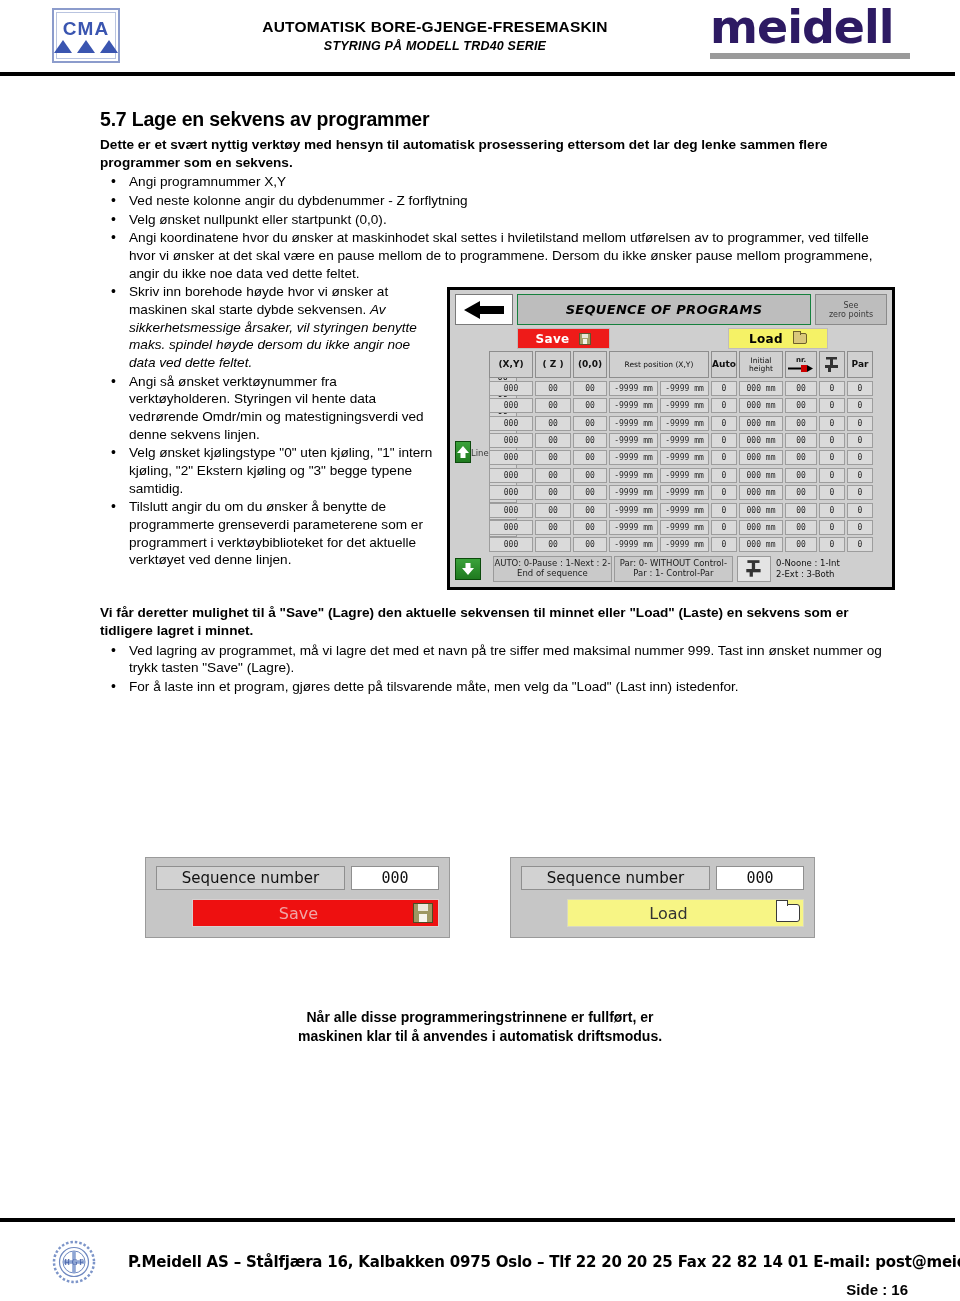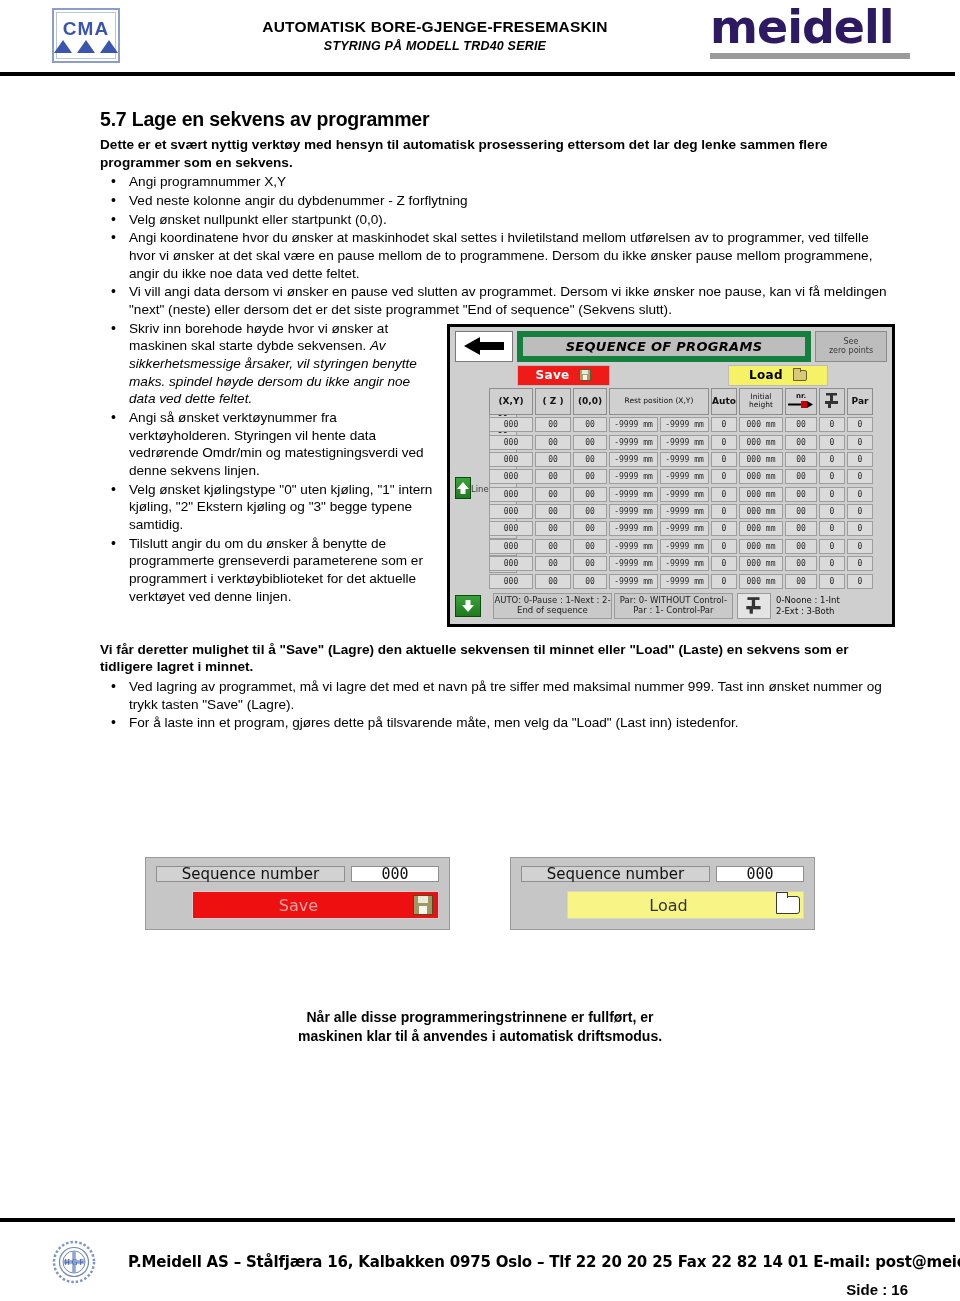--- a/index.html
+++ b/index.html
@@ -173,21 +173,21 @@
     background: #fff;
     border: 1px solid #7a7a7a;
     display: flex;
     align-items: center;
     justify-content: center;
     box-sizing: border-box;
   }
   .seq-title {
     flex: 1;
     background: #bdbdbd;
-    border: 6px solid #15803d;
+    border: 1px solid #15803d;
     display: flex;
     align-items: center;
     justify-content: center;
     font-weight: bold;
     font-style: italic;
     font-size: 13px;
     letter-spacing: 0.3px;
     box-sizing: border-box;
   }
   .zero-points-btn {
@@ -431,21 +431,21 @@
     width: 305px;
     background: #c6c6c6;
     border: 1px solid #9a9a9a;
     box-sizing: border-box;
     padding: 8px 10px 10px 10px;
     font-family: "DejaVu Sans", sans-serif;
   }
   .seq-widget .row1 {
     display: flex;
     gap: 6px;
-    height: 16px;
+    height: 24px;
   }
   .seq-widget .seqlabel {
     flex: 1;
     background: #d2d2d2;
     border: 1px solid #8f8f8f;
     display: flex;
     align-items: center;
     justify-content: center;
     font-size: 15px;
     color: #111;
@@ -623,21 +623,20 @@
 <div class="content clearfix">
 
   <h1 class="section-title">5.7 Lage en sekvens av programmer</h1>
   <p class="para">Dette er et svært nyttig verktøy med hensyn til automatisk prosessering ettersom det lar deg lenke sammen flere programmer som en sekvens.</p>
 
   <ul class="bullets">
     <li>Angi programnummer X,Y</li>
     <li>Ved neste kolonne angir du dybdenummer - Z forflytning</li>
     <li>Velg ønsket nullpunkt eller startpunkt (0,0).</li>
     <li>Angi koordinatene hvor du ønsker at maskinhodet skal settes i hviletilstand mellom utførelsen av to programmer, ved tilfelle hvor vi ønsker at det skal være en pause mellom de to programmene. Dersom du ikke ønsker pause mellom programmene, angir du ikke noe data ved dette feltet.</li>
-    <li>Vi vill angi data dersom vi ønsker en pause ved slutten av programmet. Dersom vi ikke ønsker noe pause, kan vi få meldingen "next" (neste) eller dersom det er det siste programmet "End of sequence" (Sekvens slutt).</li>
   </ul>
 
   <div class="ui-float">
     <div class="ui-panel">
 
       <div class="ui-toprow">
         <div class="back-arrow-btn">
           <svg width="40" height="20" viewBox="0 0 40 20">
             <polygon points="0,10 16,1 16,6 40,6 40,14 16,14 16,19" fill="#000"></polygon>
           </svg>

